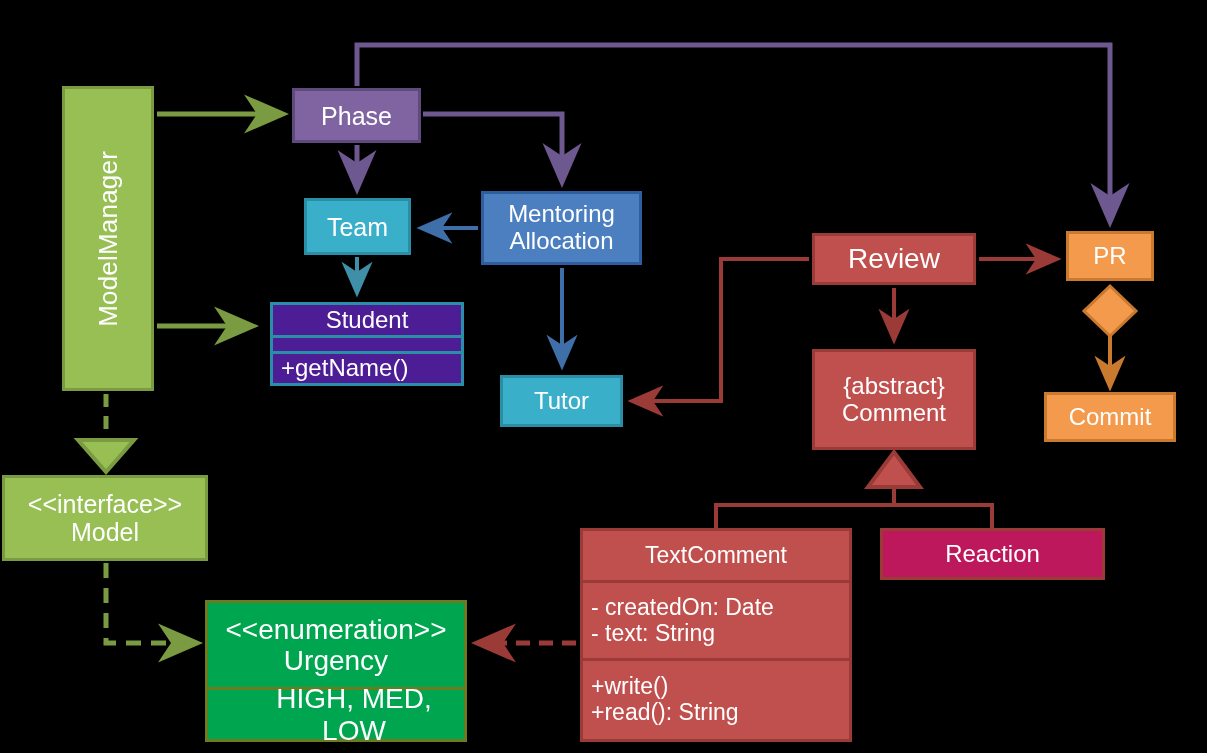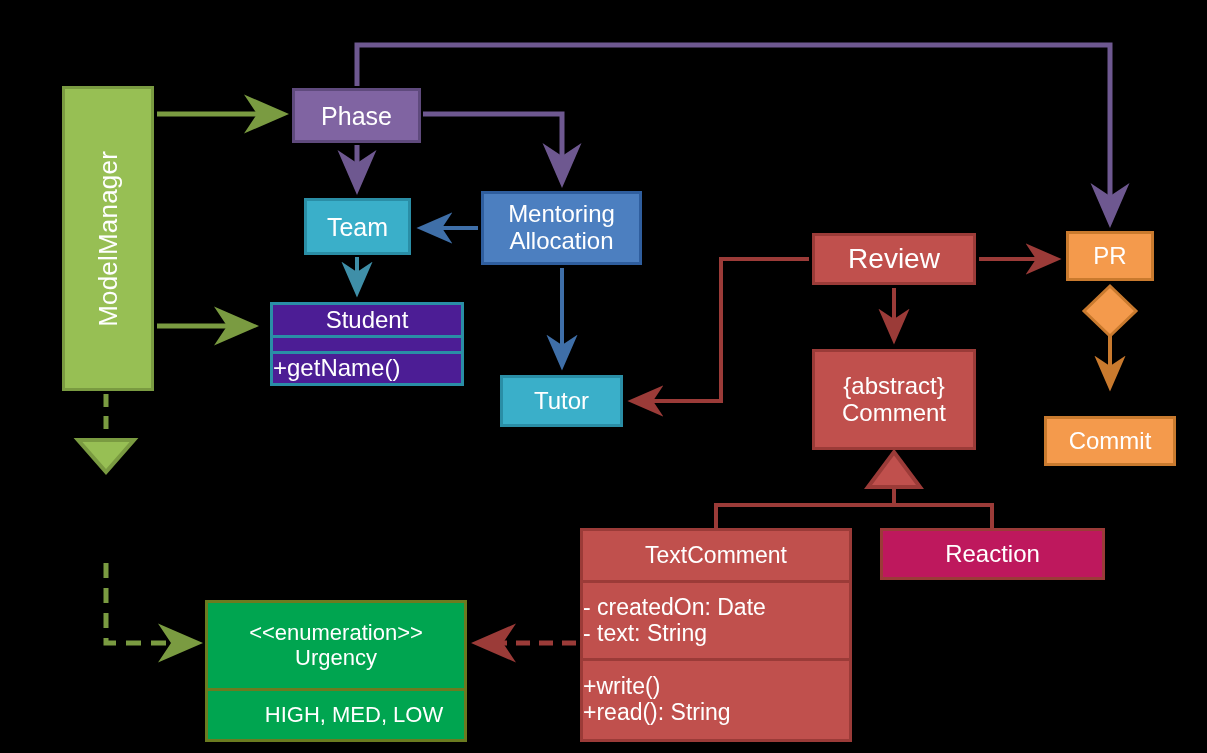--- a/index.html
+++ b/index.html
@@ -40,21 +40,21 @@
     display: flex;
     align-items: center;
     justify-content: center;
     flex-direction: column;
     line-height: 1.12;
     white-space: pre-line;
   }
   .compartment.left {
     align-items: flex-start;
     text-align: left;
-    padding-left: 0;
+    padding-left: 8px;
   }
   
   #node-modelmanager {
     left: 62px; top: 86px; width: 92px; height: 305px;
     background: #97BF54;
     border: 3px solid #7A9B41;
     align-items: center;
     justify-content: center;
   }
   #node-modelmanager .vert {
@@ -69,21 +69,21 @@
     background: #97BF54;
     border: 3px solid #7A9B41;
     justify-content: center;
     font-size: 25px;
   }
   
   #node-urgency {
     left: 205px; top: 600px; width: 262px; height: 142px;
     background: #00A550;
     border: 3px solid #6B7B20;
-    font-size: 22px;
+    font-size: 28px;
   }
   #node-urgency .c1 { height: 90px; border-bottom: 3px solid #6B7B20; }
   #node-urgency .c2 { height: 49px; padding-left: 36px; }
   
   #node-phase {
     left: 292px; top: 88px; width: 129px; height: 55px;
     background: #8064A2;
     border: 3px solid #5F4A7D;
     justify-content: center;
     font-size: 25px;
@@ -142,21 +142,21 @@
   
   #node-pr {
     left: 1066px; top: 231px; width: 88px; height: 50px;
     background: #F49A4C;
     border: 3px solid #C97A2E;
     justify-content: center;
     font-size: 24px;
   }
   
   #node-commit {
-    left: 1044px; top: 416px; width: 132px; height: 50px;
+    left: 1044px; top: 392px; width: 132px; height: 50px;
     background: #F49A4C;
     border: 3px solid #C97A2E;
     justify-content: center;
     font-size: 24px;
   }
   
   #node-textcomment {
     left: 580px; top: 528px; width: 272px; height: 214px;
     background: #C0504D;
     border: 3px solid #9B3B38;
@@ -267,20 +267,24 @@
 
     <g>
       <path d="M576,643 L478,643" stroke="#9B3B38" stroke-width="5" fill="none" stroke-dasharray="14,9" marker-end="url(#arrRed)"></path>
     </g>
   </svg>
 
   <div class="node" id="node-modelmanager">
     <span class="vert">ModelManager</span>
   </div>
 
+  <div class="node" id="node-model">
+    <div class="compartment" style="height:100%">&lt;&lt;interface&gt;&gt;
+Model</div>
+  </div>
 
   <div class="node" id="node-urgency">
     <div class="compartment c1">&lt;&lt;enumeration&gt;&gt;
 Urgency</div>
     <div class="compartment c2">HIGH, MED, LOW</div>
   </div>
 
   <div class="node" id="node-phase">
     <div class="compartment" style="height:100%">Phase</div>
   </div>

